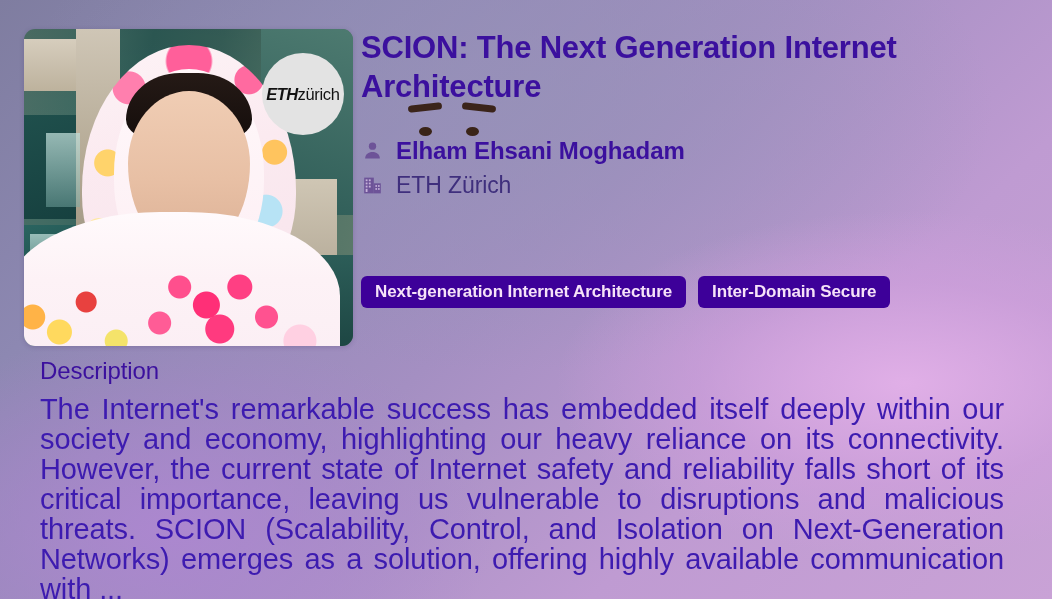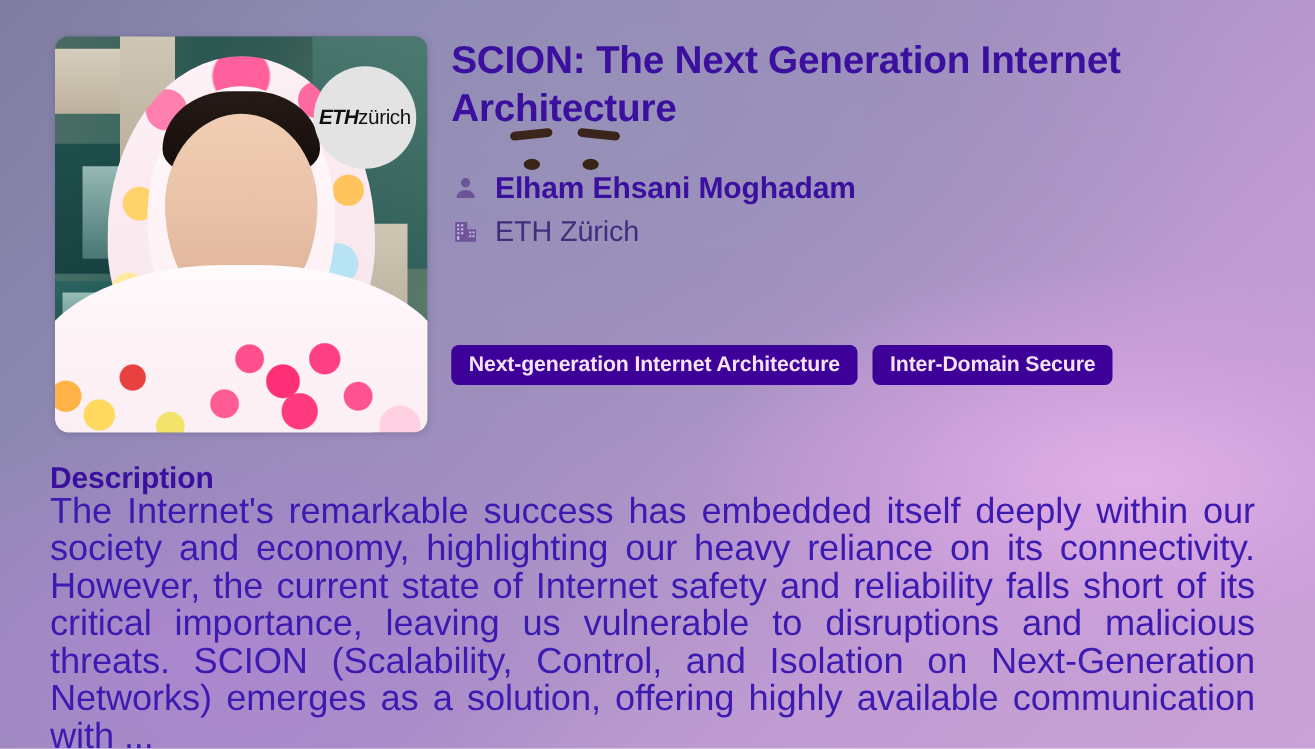--- a/index.html
+++ b/index.html
@@ -21,23 +21,23 @@
     background:
       radial-gradient(ellipse 46% 40% at 86% 64%, rgba(226,176,232,0.95) 0%, rgba(210,160,222,0.55) 42%, rgba(190,145,210,0.0) 72%),
       radial-gradient(ellipse 40% 42% at 16% 88%, rgba(174,134,210,0.85) 0%, rgba(170,132,206,0.35) 50%, rgba(160,126,200,0.0) 78%),
       radial-gradient(ellipse 58% 55% at 48% 18%, rgba(150,146,184,0.75) 0%, rgba(150,146,184,0.25) 55%, rgba(150,146,184,0.0) 80%),
       linear-gradient(135deg, #7f7da0 0%, #8d88b2 22%, #a48fc2 48%, #bf9bd2 72%, #c9a2d6 100%);
   }
 
   
   .photo-wrap {
     position: absolute;
-    left: 44px;
+    left: 24px;
     top: 29px;
-    width: 298px;
+    width: 329px;
     height: 317px;
     border-radius: 11px;
     overflow: hidden;
     box-shadow: 0 1px 5px rgba(60,40,90,0.22);
   }
   .photo {
     position: absolute;
     inset: 0;
     background:
       linear-gradient(180deg, rgba(0,0,0,0.05) 0%, rgba(0,0,0,0) 30%),
@@ -248,24 +248,23 @@
     white-space: nowrap;
     letter-spacing: -0.1px;
   }
 
   
   .desc-heading {
     position: absolute;
     left: 40px;
     top: 357px;
     font-size: 24px;
-    font-weight: 700;
+    font-weight: 400;
     color: #3b109e;
     letter-spacing: -0.1px;
-    margin-top: 12px;
   }
   .desc-body {
     position: absolute;
     left: 40px;
     top: 394px;
     width: 964px;
     font-size: 29px;
     line-height: 30px;
     color: #3d1bb0;
     text-align: justify;

